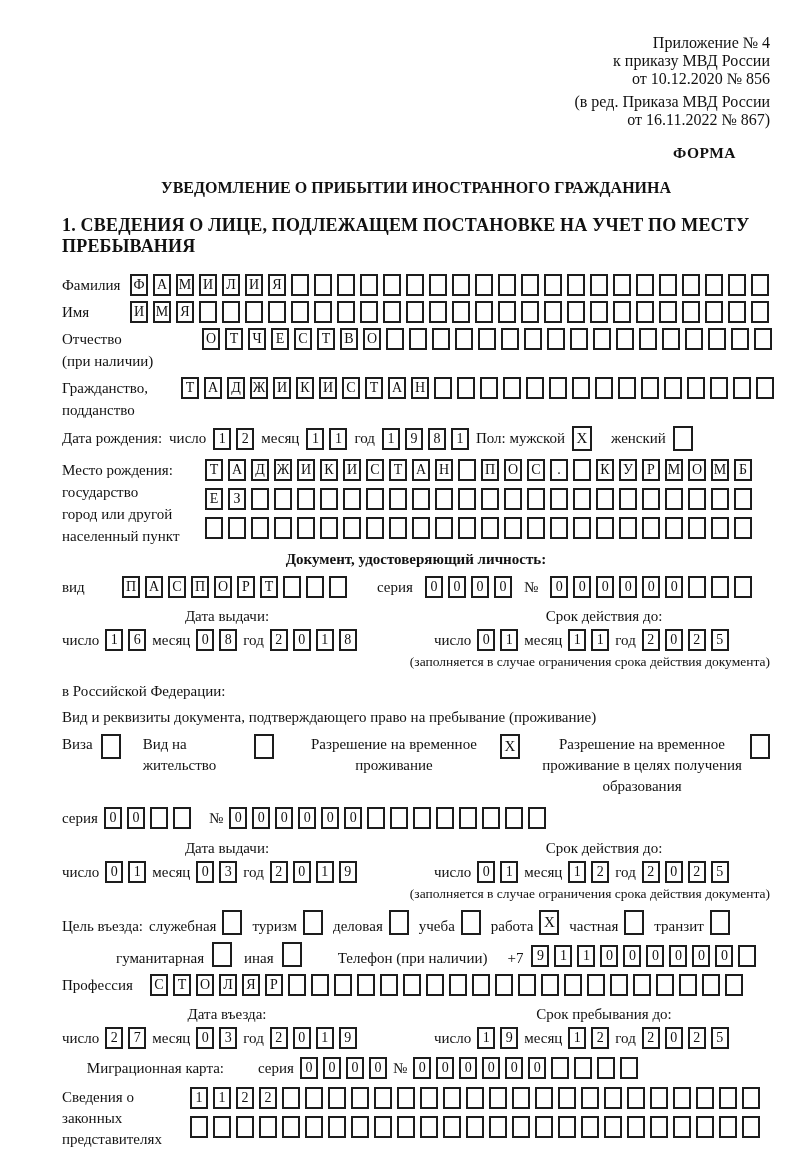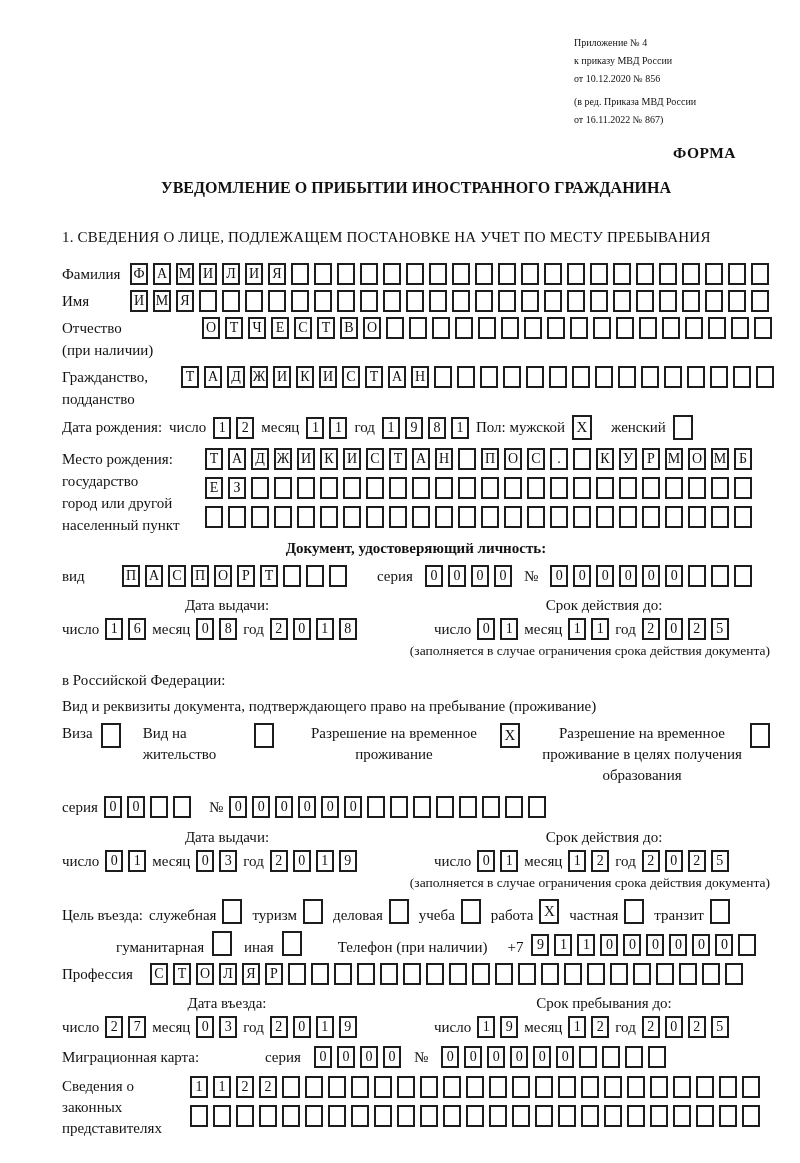--- a/index.html
+++ b/index.html
@@ -6,29 +6,29 @@
   html,body { background:#ffffff; }
   body {
     width:800px; height:1163px;
     font-family:"Liberation Serif", serif;
     color:#111;
     overflow:hidden;
   }
   .page { padding:34px 30px 0 62px; }
 
   
-  .annex { width:196px; margin-left:auto; font-size:10px; line-height:18px; }
+  .annex { width:196px; margin-left:auto; font-size:16px; line-height:18px;text-align:right; }
   .annex .rev { margin-top:5px; }
   .forma { text-align:right; padding-right:34px; font-weight:bold; font-size:15.5px; margin-top:15px; letter-spacing:.5px; }
 
   
   .title { text-align:center; font-weight:bold; font-size:16px; line-height:22px; margin-top:15px; }
   .blank-line { display:inline-block; width:56px; border-bottom:2px solid #222; height:14px; margin-left:10px; }
 
-  .sec-heading { font-weight:normal; font-size:15px; margin-top:30px; letter-spacing:.2px; }
+  .sec-heading { font-weight:bold; font-size:18px; margin-top:16px; letter-spacing:.2px; }
 
   .form-body { margin-top:17px; font-size:15px; }
 
   .row { display:flex; align-items:center; margin-bottom:5px; }
   .row.top { align-items:flex-start; }
 
   .boxrow { display:inline-flex; gap:5px; flex:0 0 auto; }
   .cell {
     width:18px; height:22px; flex:0 0 18px;
     border:2px solid #1d1d1d;
@@ -651,21 +651,21 @@
           <span class="boxrow">
               <span class="cell">2</span>
               <span class="cell">0</span>
               <span class="cell">2</span>
               <span class="cell">5</span>
             </span>
         </div>
       </div>
     </div>
 
-    <div class="row" style="gap:13px; margin-bottom:8px;">
+    <div class="row" style="gap:6px; margin-bottom:8px;text-align:right;">
       <span class="lbl w-mig">Миграционная карта:</span>
       <span class="lbl ml28">серия</span>
       <span class="boxrow">
           <span class="cell">0</span>
           <span class="cell">0</span>
           <span class="cell">0</span>
           <span class="cell">0</span>
         </span>
       <span class="lbl">№</span>
       <span class="boxrow">

